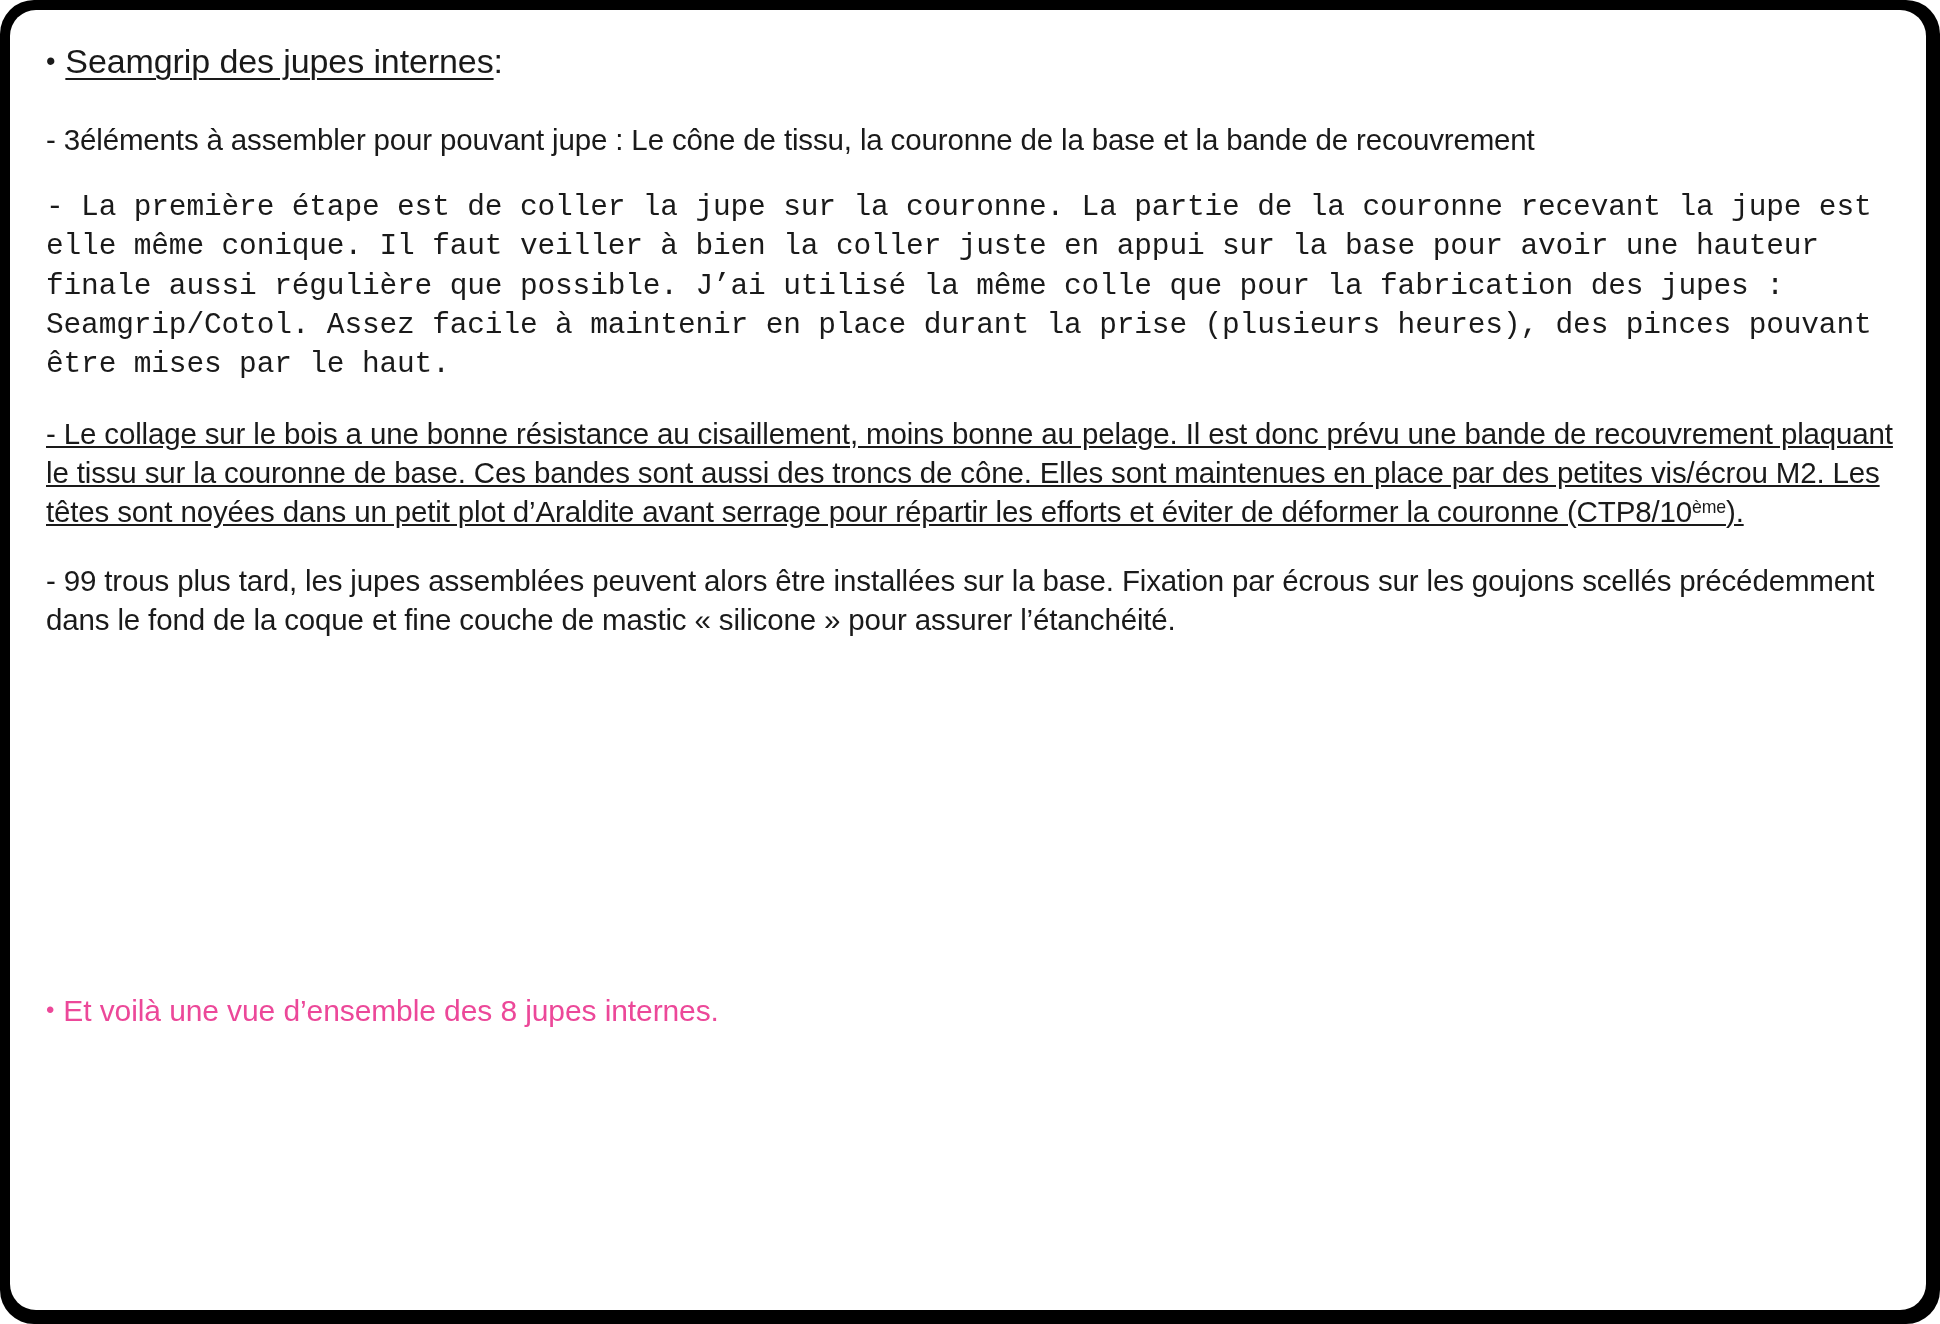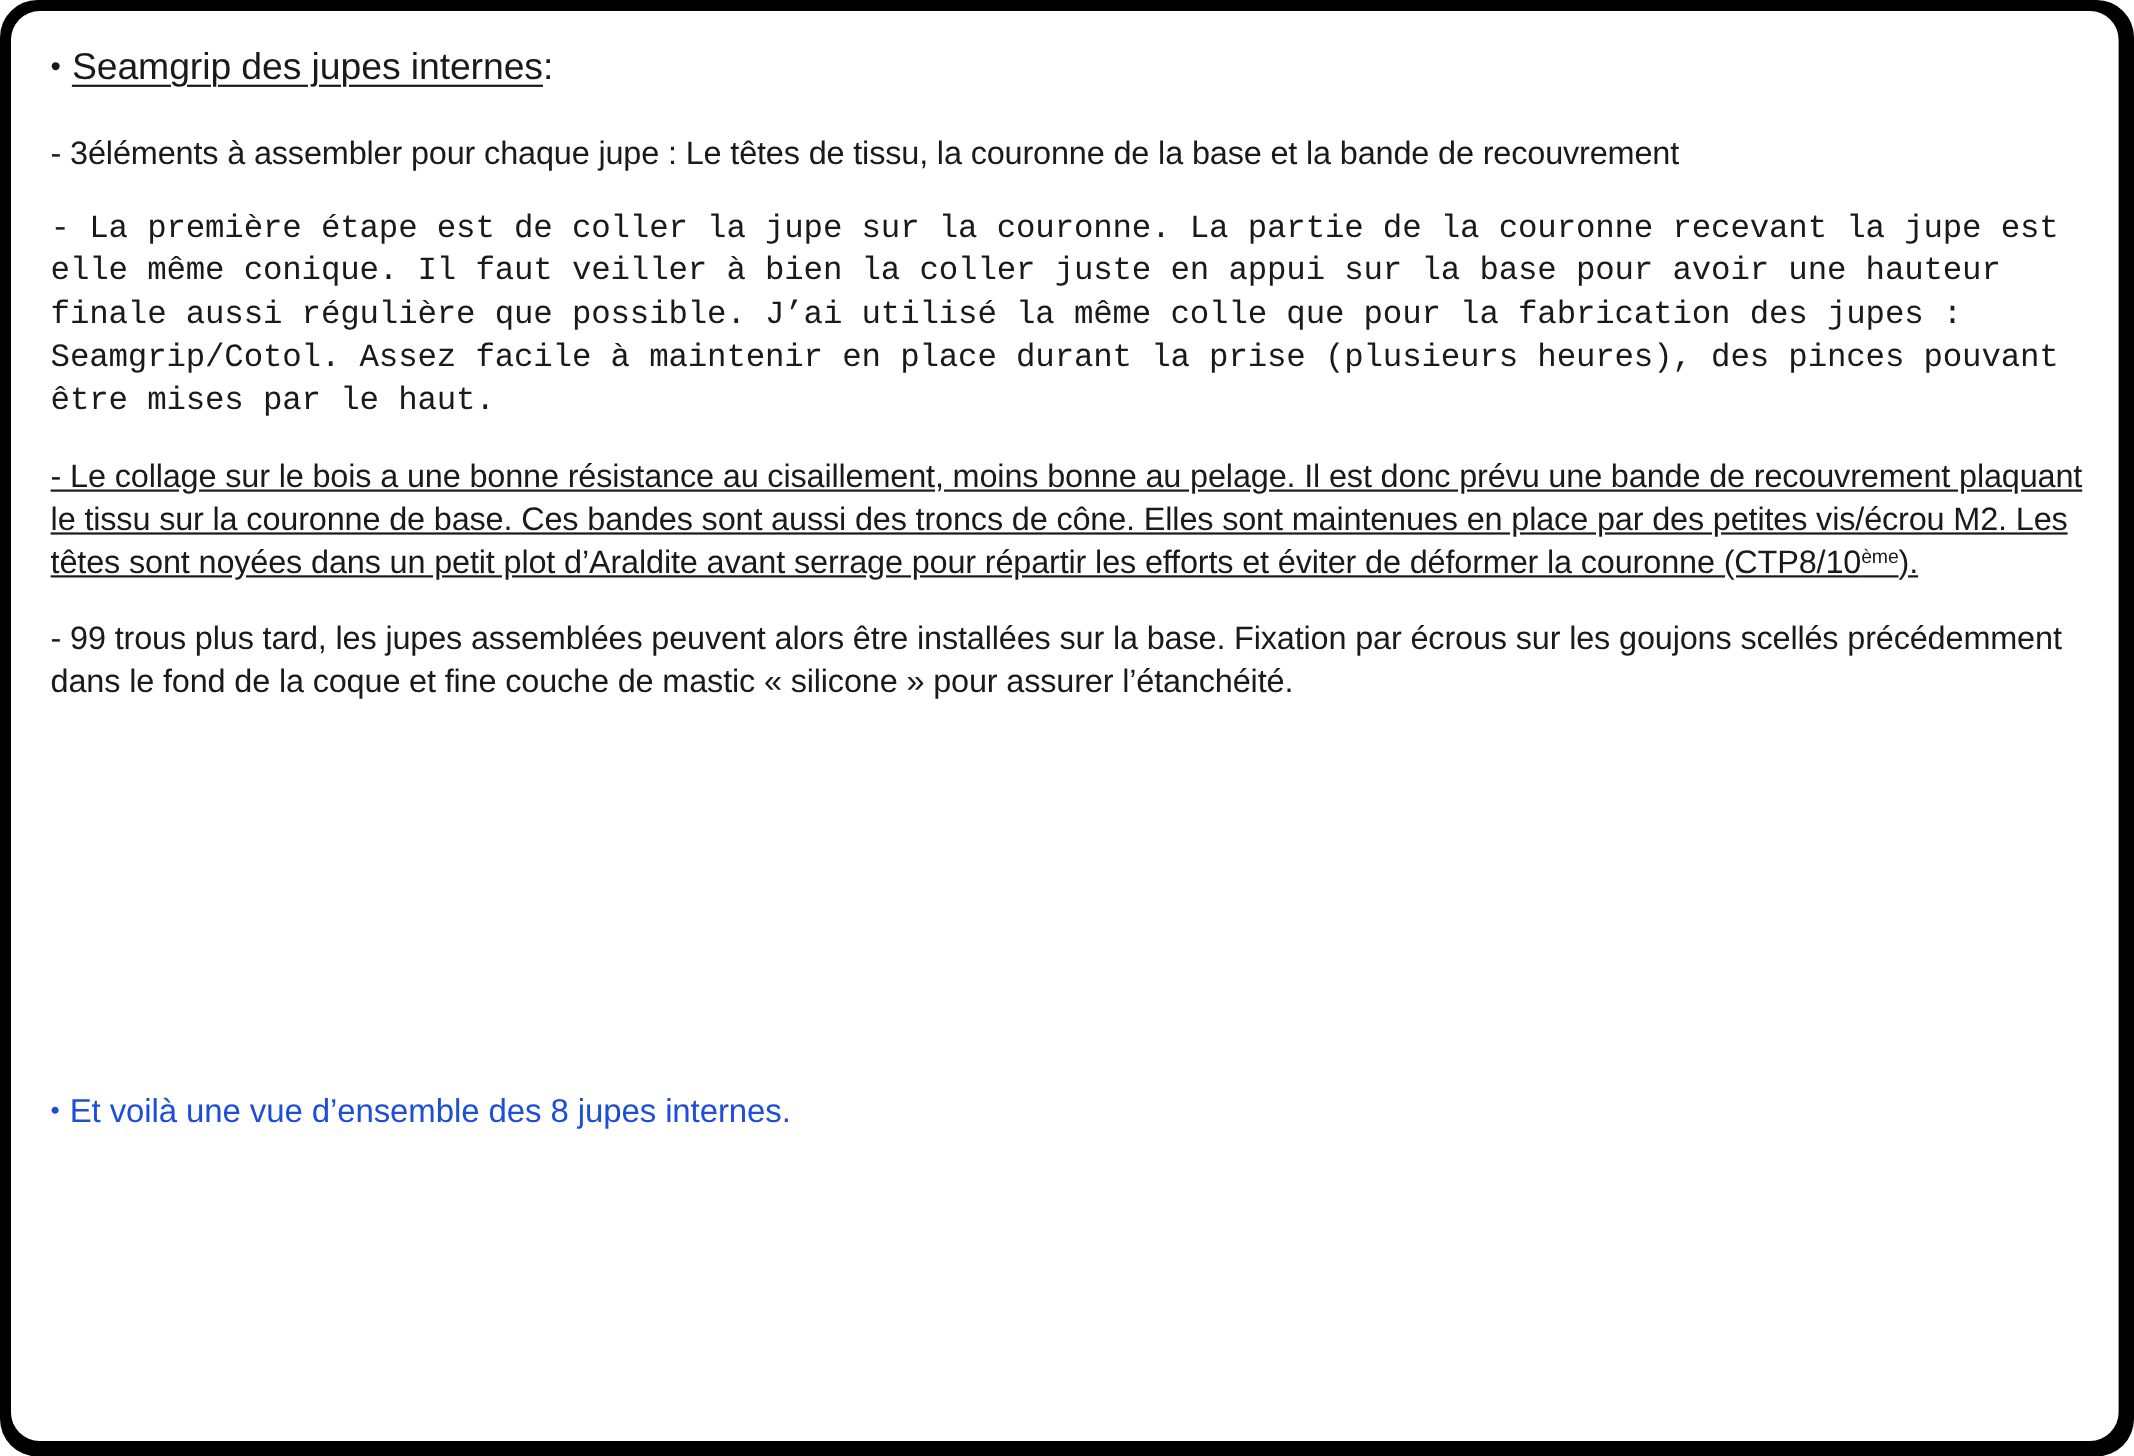--- a/index.html
+++ b/index.html
@@ -84,21 +84,21 @@
 
   
   .media-gap {
     height: 322px;
   }
 
   
   .closing-line {
     font-size: 30px;
     line-height: 1.3;
-    color: #1d4ed8;
+    color: #ec4899;
     letter-spacing: -0.1px;
     white-space: nowrap;
   }
   .closing-line .bullet-mark {
     display: inline-block;
     font-size: 24px;
     vertical-align: 3px;
     margin-right: 9px;
   }
 
@@ -110,21 +110,21 @@
 <body>
 
 <div class="slide-frame">
   <div class="slide-canvas">
     <div class="content-area">
 
       <div class="heading-line">
         <span class="bullet-mark">•</span><span class="underlined">Seamgrip des jupes internes</span><span>:</span>
       </div>
 
-      <p class="para para-1">- 3éléments à assembler pour chaque jupe : Le têtes de tissu, la couronne de la base et la bande de recouvrement</p>
+      <p class="para para-1">- 3éléments à assembler pour pouvant jupe : Le cône de tissu, la couronne de la base et la bande de recouvrement</p>
 
       <p class="para para-2">- La première étape est de coller la jupe sur la couronne. La partie de la couronne recevant la jupe est elle même conique. Il faut veiller à bien la coller juste en appui sur la base pour avoir une hauteur finale aussi régulière que possible. J’ai utilisé la même colle que pour la fabrication des jupes : Seamgrip/Cotol. Assez facile à maintenir en place durant la prise (plusieurs heures), des pinces pouvant être mises par le haut.</p>
 
       <p class="para para-3"><span>- Le collage sur le bois a une bonne résistance au cisaillement, moins bonne au pelage. Il est donc prévu une bande de recouvrement plaquant le tissu sur la couronne de base. Ces bandes sont aussi des troncs de cône. Elles sont maintenues en place par des petites vis/écrou M2. Les têtes sont noyées dans un petit plot d’Araldite avant serrage pour répartir les efforts et éviter de déformer la couronne (CTP8/10</span><sup>ème</sup><span>).</span></p>
 
       <p class="para para-4">- 99 trous plus tard, les jupes assemblées peuvent alors être installées sur la base. Fixation par écrous sur les goujons scellés précédemment dans le fond de la coque et fine couche de mastic « silicone » pour assurer l’étanchéité.</p>
 
       <div class="media-gap"></div>
 
       <div class="closing-line">

